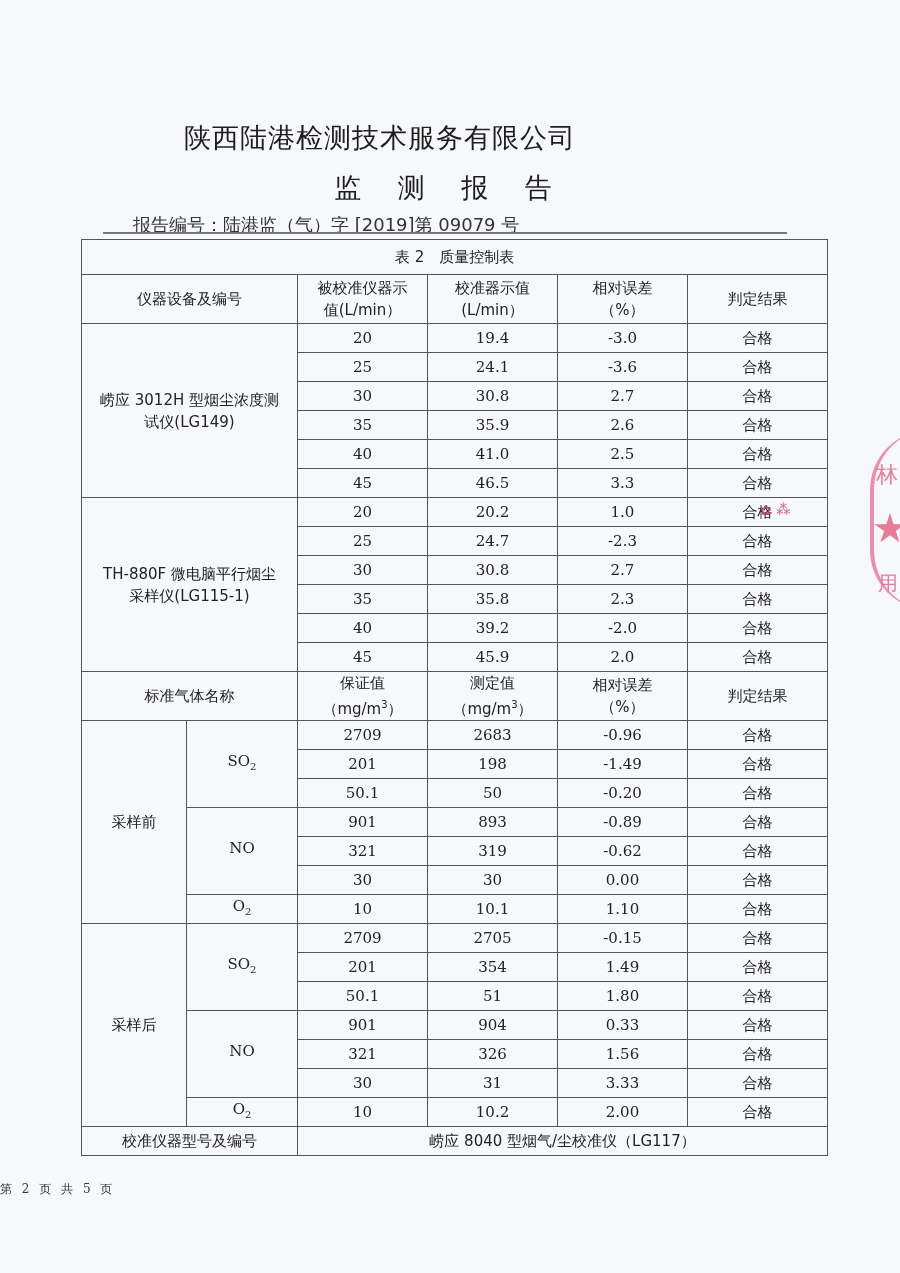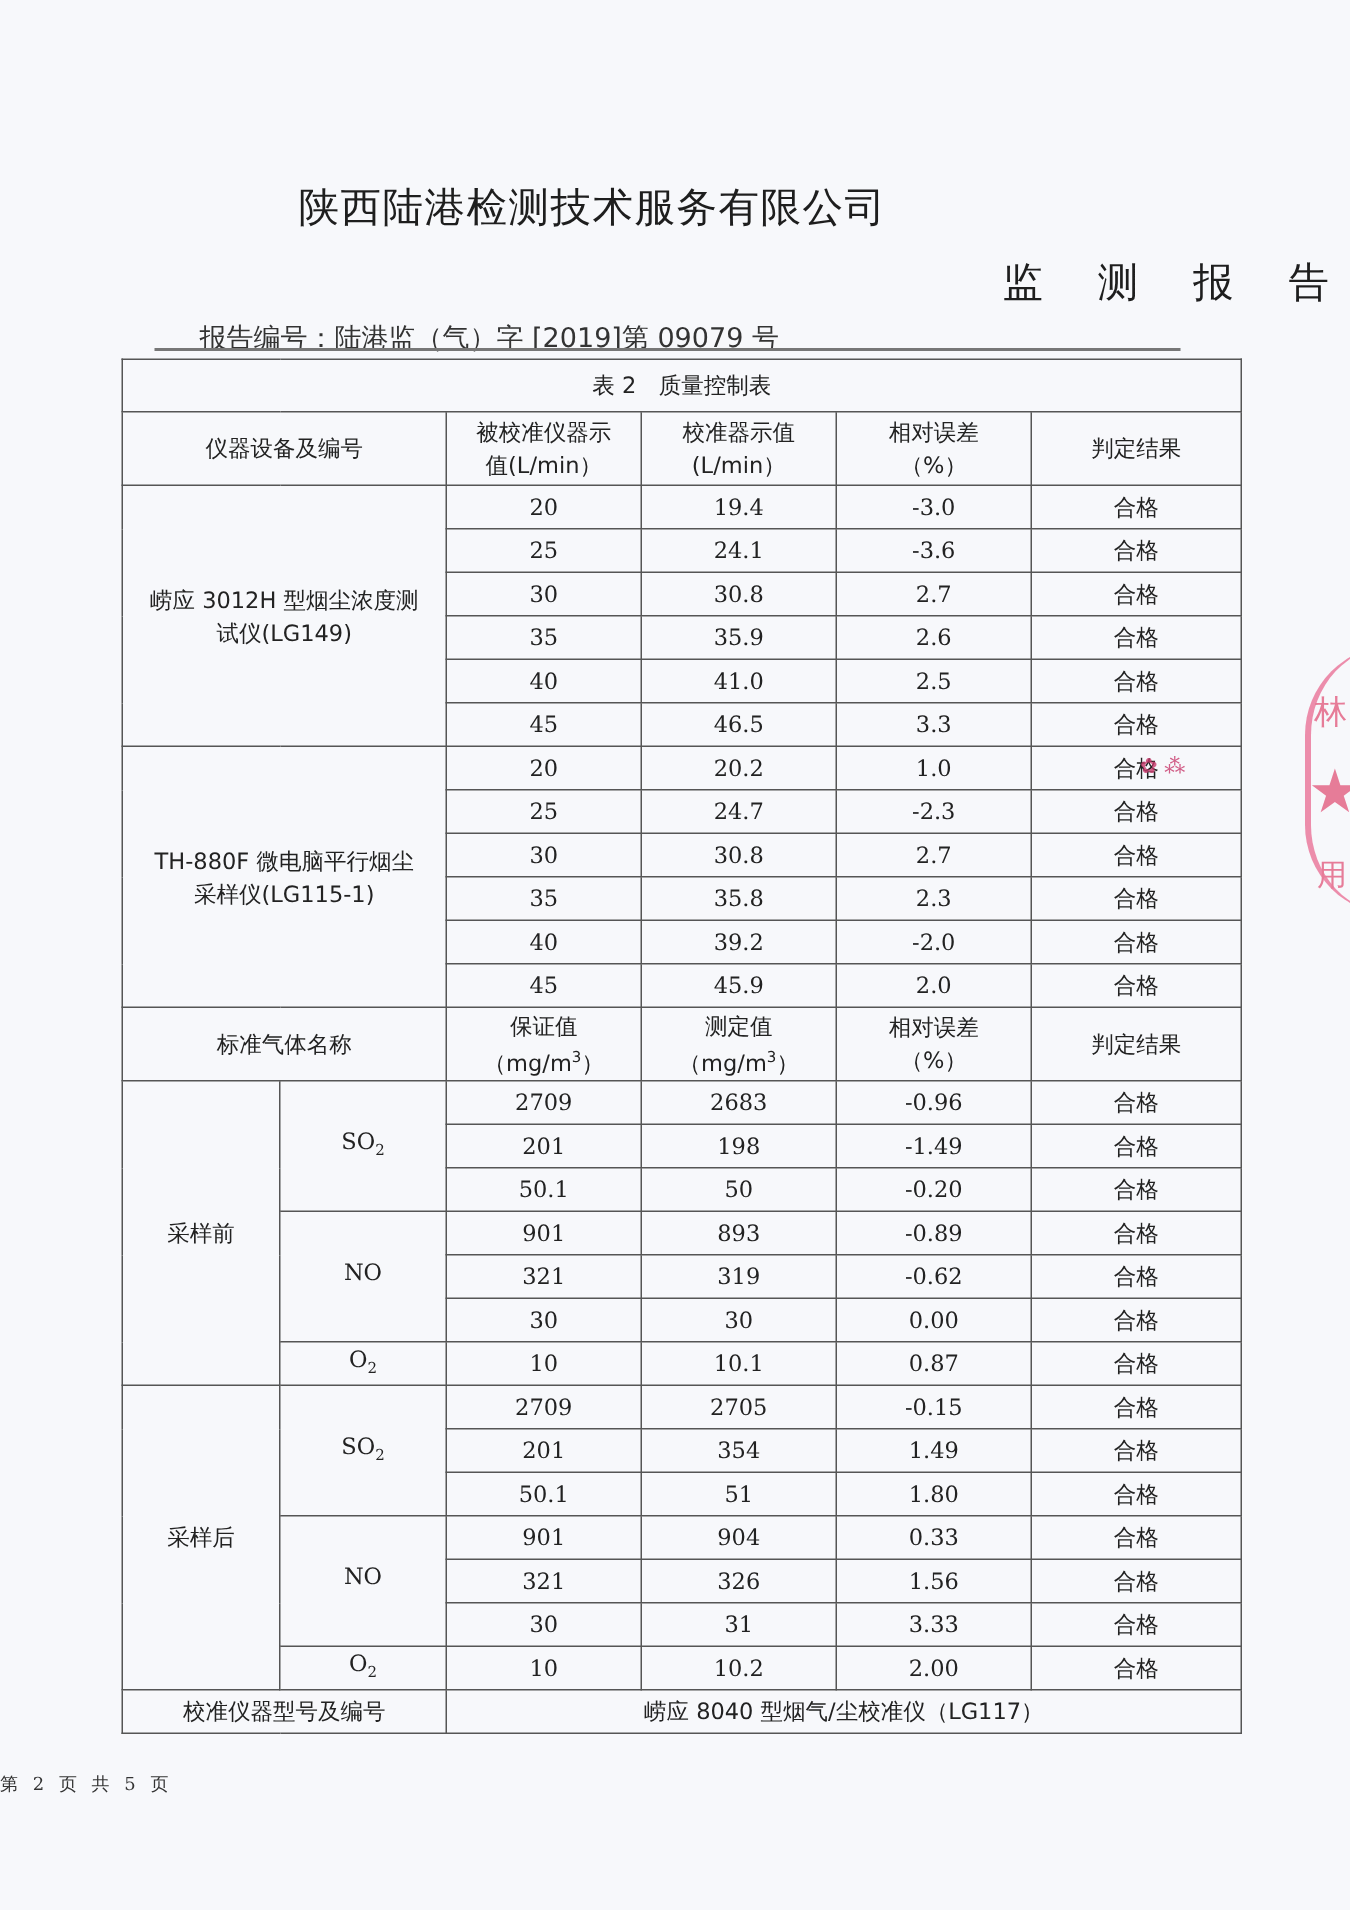--- a/index.html
+++ b/index.html
@@ -9,25 +9,24 @@
     position: relative;
     overflow: hidden;
     font-family: "DejaVu Serif", "Liberation Serif", serif;
     color: #222;
   }
   .company {
     position: absolute; top: 120px; left: 0; width: 760px;
     text-align: center; font-size: 27px; letter-spacing: 1px;
     font-family: "DejaVu Sans", "Liberation Sans", sans-serif;
     color: #1e1e1e;
-    padding-left: 15px;
   }
   .doc-title {
     position: absolute; top: 170px; left: 0; width: 900px;
-    text-align: right; font-size: 27px; letter-spacing: 14px;
+    text-align: center; font-size: 27px; letter-spacing: 14px;
     font-family: "DejaVu Sans", "Liberation Sans", sans-serif;
     color: #1e1e1e;
   }
   .report-no {
     position: absolute; top: 213px; left: 133px;
     font-size: 18px;
     font-family: "DejaVu Sans", "Liberation Sans", sans-serif;
     color: #333;
   }
   .report-rule {
@@ -240,21 +239,21 @@
       <tr>
         <td>30</td>
         <td>30</td>
         <td>0.00</td>
         <td class="cn">合格</td>
       </tr>
       <tr>
         <td rowspan="1"><span>O</span><sub>2</sub></td>
         <td>10</td>
         <td>10.1</td>
-        <td>0.87</td>
+        <td>1.10</td>
         <td class="cn">合格</td>
       </tr>
       <tr>
         <td rowspan="7" class="cn">采样后</td>
         <td rowspan="3"><span>SO</span><sub>2</sub></td>
         <td>2709</td>
         <td>2705</td>
         <td>-0.15</td>
         <td class="cn">合格</td>
       </tr>

